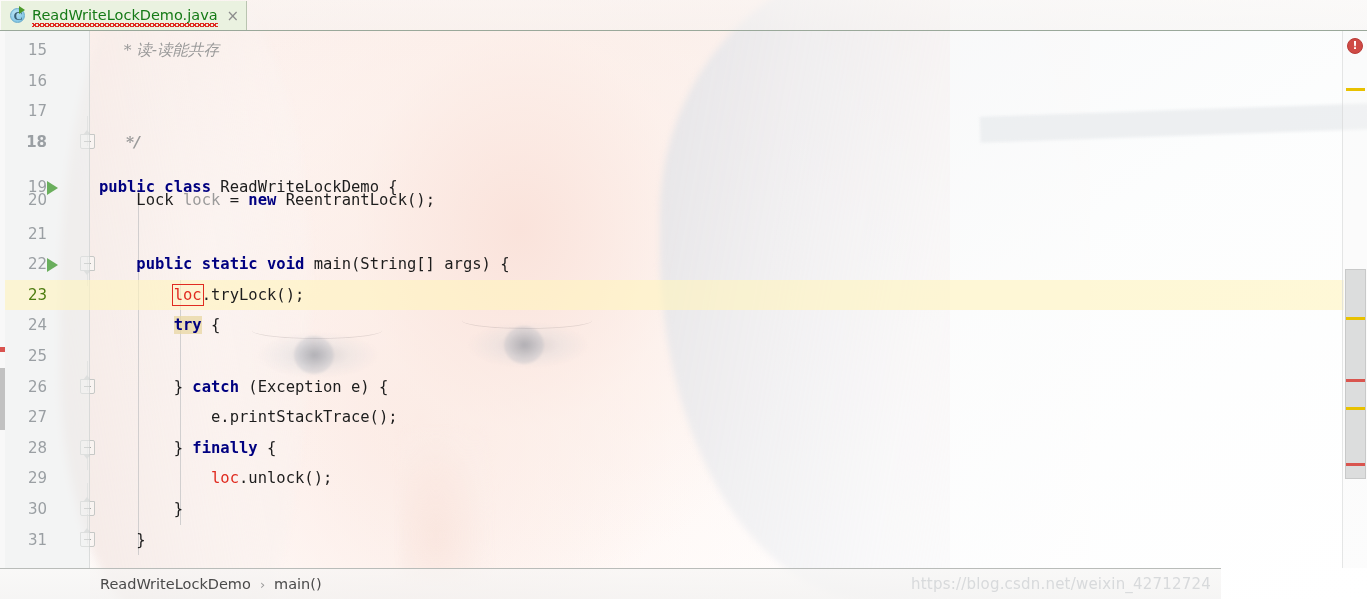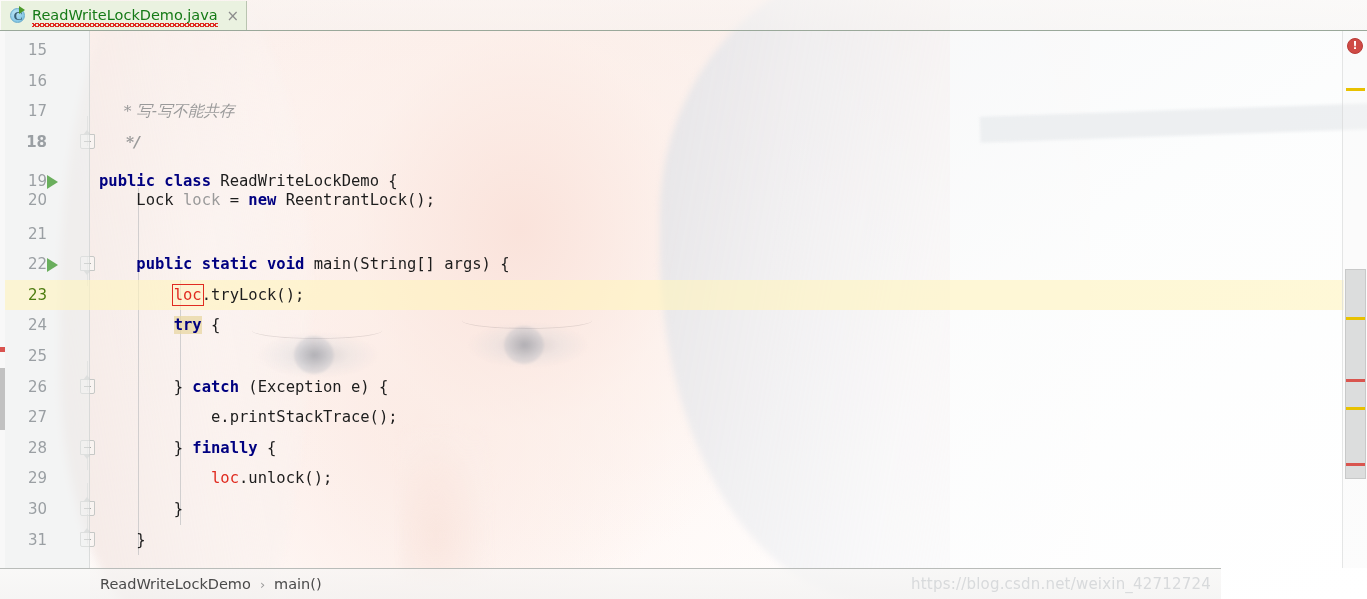--- a/index.html
+++ b/index.html
@@ -457,33 +457,33 @@
         <div class="thumb" style="top: 337px; height: 62px;"></div>
       </div>
     <div class="gutter"></div>
     <div id="indent-guides">
         <div class="indent-guide" style="left: 138px; top: 157px; height: 367.2px;"></div>
         <div class="indent-guide" style="left: 180px; top: 248.8px; height: 244.8px;"></div>
       </div>
     <div id="rows">
         <div class="row" style="top: 4px;">
           <div class="lineno">15</div>
+          <div class="code"><span class="cmt">     * 读-读能共存</span></div>
         </div>
         <div class="row" style="top: 34.6px;">
           <div class="lineno">16</div>
         </div>
         <div class="row" style="top: 65.2px;">
           <div class="lineno">17</div>
-          <div class="code"><span class="cmt">     * 写-写不能共存</span></div>
         </div>
         <div class="row" style="top: 95.8px; font-weight: bold;">
           <div class="lineno">18</div>
           <div class="code"><span class="cmt">     */</span></div>
         </div>
-        <div class="row" style="top: 135px;">
+        <div class="row" style="top: 141px;">
           <div class="lineno">19</div>
           <div class="run-icon"></div>
           <div class="code"><span class="kw">public class </span><span class="plain">ReadWriteLockDemo {</span></div>
         </div>
         <div class="row" style="top: 154px;">
           <div class="lineno">20</div>
           <div class="code"><span class="plain">    Lock </span><span class="grayid">lock</span><span class="plain"> = </span><span class="kw">new </span><span class="plain">ReentrantLock();</span></div>
         </div>
         <div class="row" style="top: 187.6px;">
           <div class="lineno">21</div>

